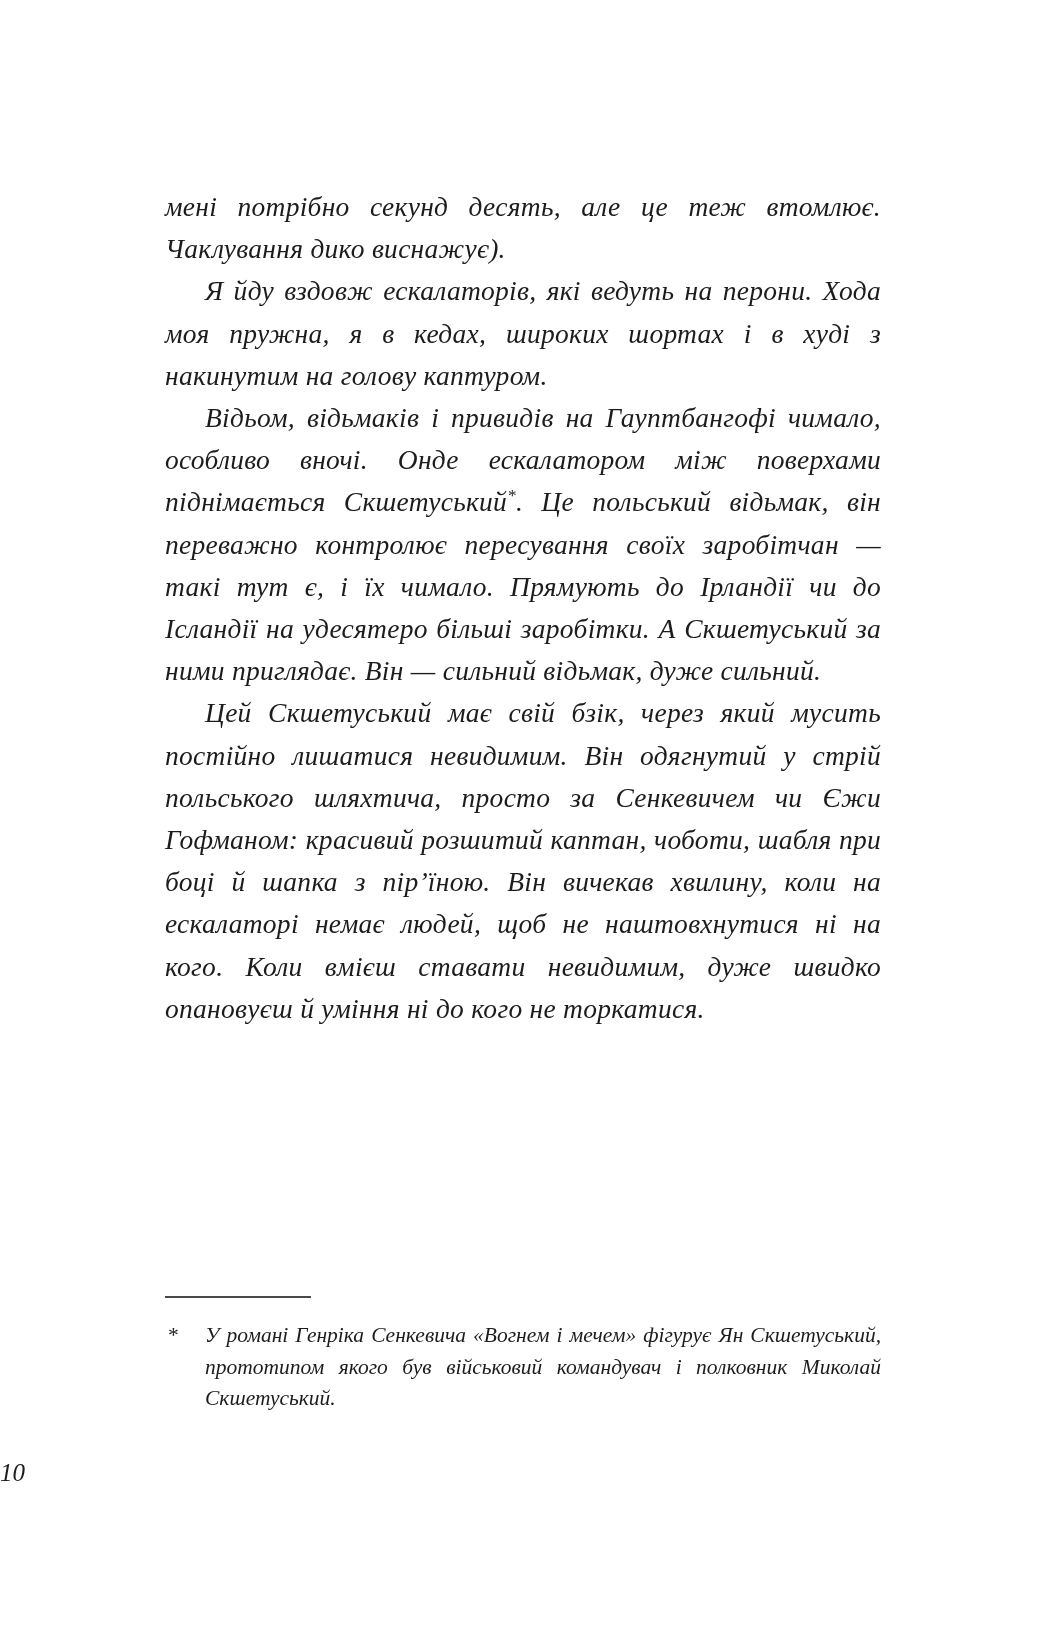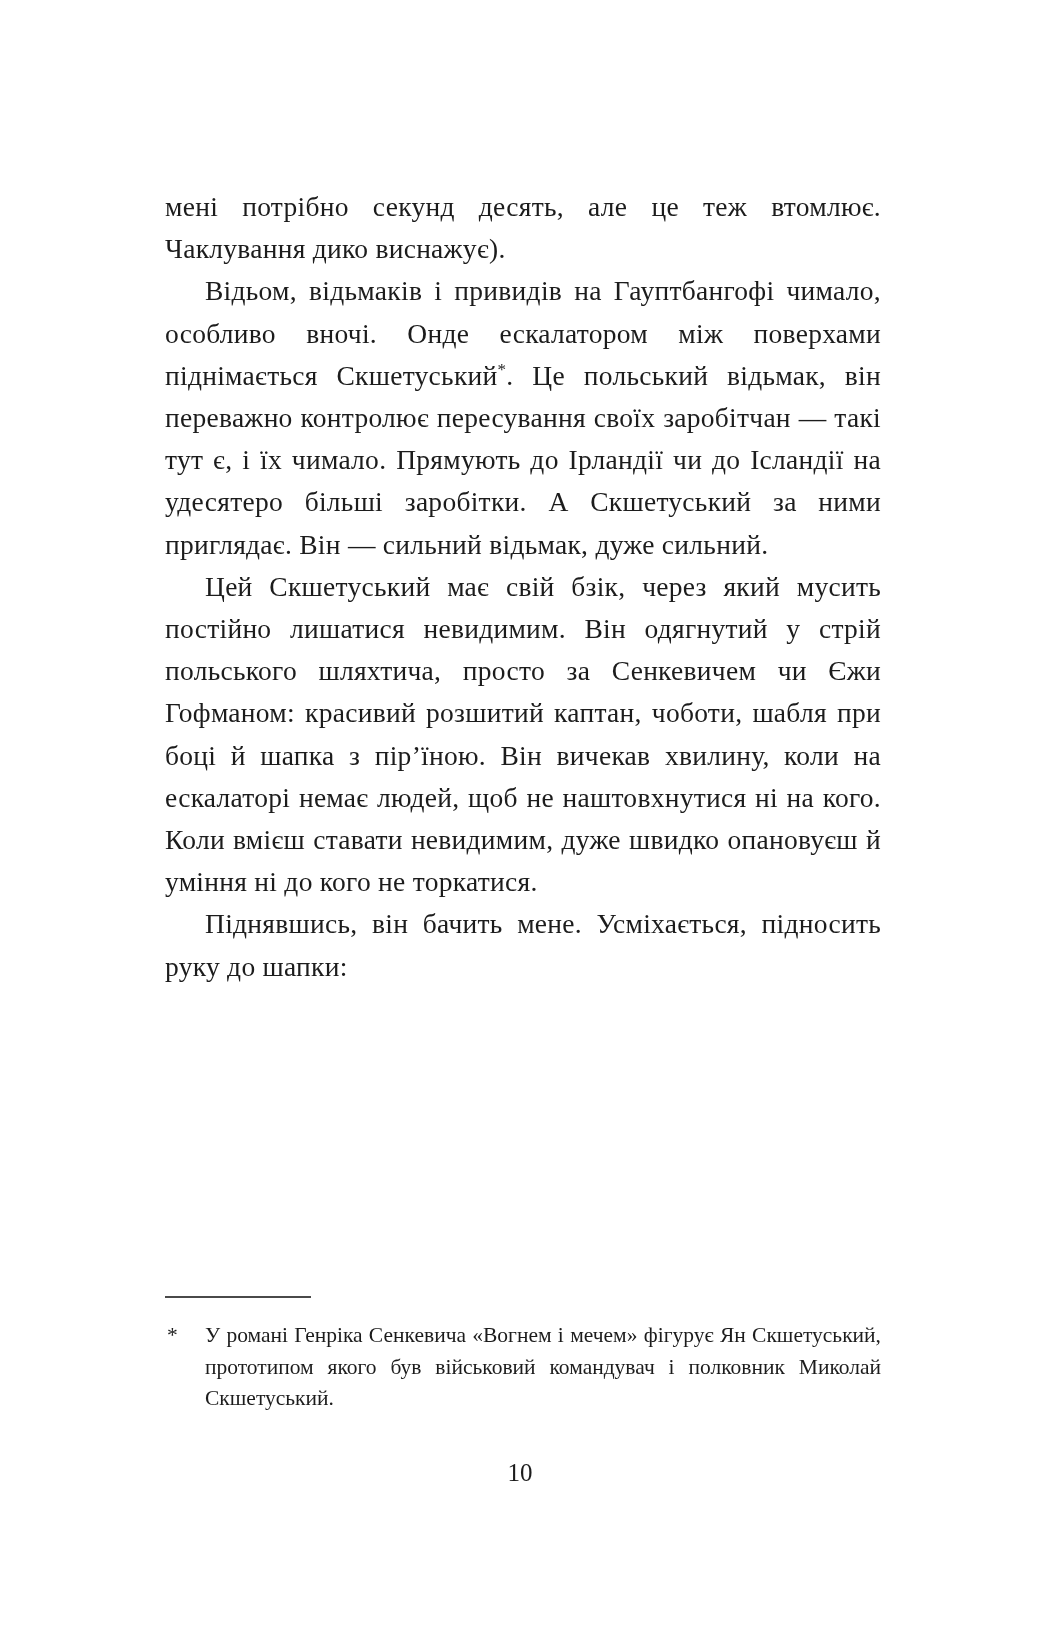--- a/index.html
+++ b/index.html
@@ -11,20 +11,21 @@
   .page {
     position: relative;
     width: 1040px;
     height: 1630px;
     margin: 0 auto;
     background: #ffffff;
     overflow: hidden;
     font-family: "Liberation Serif", "DejaVu Serif", serif;
     color: #1a1a1a;
     box-sizing: border-box;
+    font-style: italic;
   }
   .text-block {
     position: absolute;
     left: 165px;
     top: 186px;
     width: 716px;
   }
   .para {
     margin: 0;
     font-size: 27.5px;
@@ -74,42 +75,41 @@
     left: 2px;
     top: 0;
     font-size: 21.5px;
     line-height: 31.5px;
   }
   .folio {
     position: absolute;
     left: 0;
     right: 0;
     top: 1458px;
-    text-align: center;
     font-size: 25px;
     line-height: 30px;
     color: #1c1c1c;
   }
 </style>
 </head>
 <body>
 
 <div class="page">
 
   <div class="text-block">
 
     <p class="para no-indent">мені потрібно секунд десять, але це теж втомлює. Чаклування дико виснажує).</p>
 
 
+    <p class="para">Я йду вздовж ескалаторів, які ведуть на перони. Хода моя пружна, я в кедах, широких шортах і в худі з накинутим на голову каптуром.</p>
 
     <p class="para"><span>Відьом, відьмаків і привидів на Гауптбангофі чимало, особливо вночі. Онде ескалатором між поверхами піднімається Скшетуський</span><sup class="fn-marker">*</sup><span>. Це польський відьмак, він переважно контролює пересування своїх заробітчан — такі тут є, і їх чимало. Прямують до Ірландії чи до Ісландії на удесятеро більші заробітки. А Скшетуський за ними приглядає. Він — сильний відьмак, дуже сильний.</span></p>
 
     <p class="para">Цей Скшетуський має свій бзік, через який мусить постійно лишатися невидимим. Він одягнутий у стрій польського шляхтича, просто за Сенкевичем чи Єжи Гофманом: красивий розшитий каптан, чоботи, шабля при боці й шапка з пір’їною. Він вичекав хвилину, коли на ескалаторі немає людей, щоб не наштовхнутися ні на кого. Коли вмієш ставати невидимим, дуже швидко опановуєш й уміння ні до кого не торкатися.</p>
 
-    <p class="para">Піднявшись, він бачить мене. Усміхається, підносить руку до шапки:</p>
 
   </div>
 
   <div class="footnote-zone">
     <hr class="fn-rule">
     <div class="fn-item">
       <span class="fn-star">*</span>
       <span>У романі Генріка Сенкевича «Вогнем і мечем» фігурує Ян Скшетуський, прототипом якого був військовий командувач і полковник Миколай Скшетуський.</span>
     </div>
   </div>

